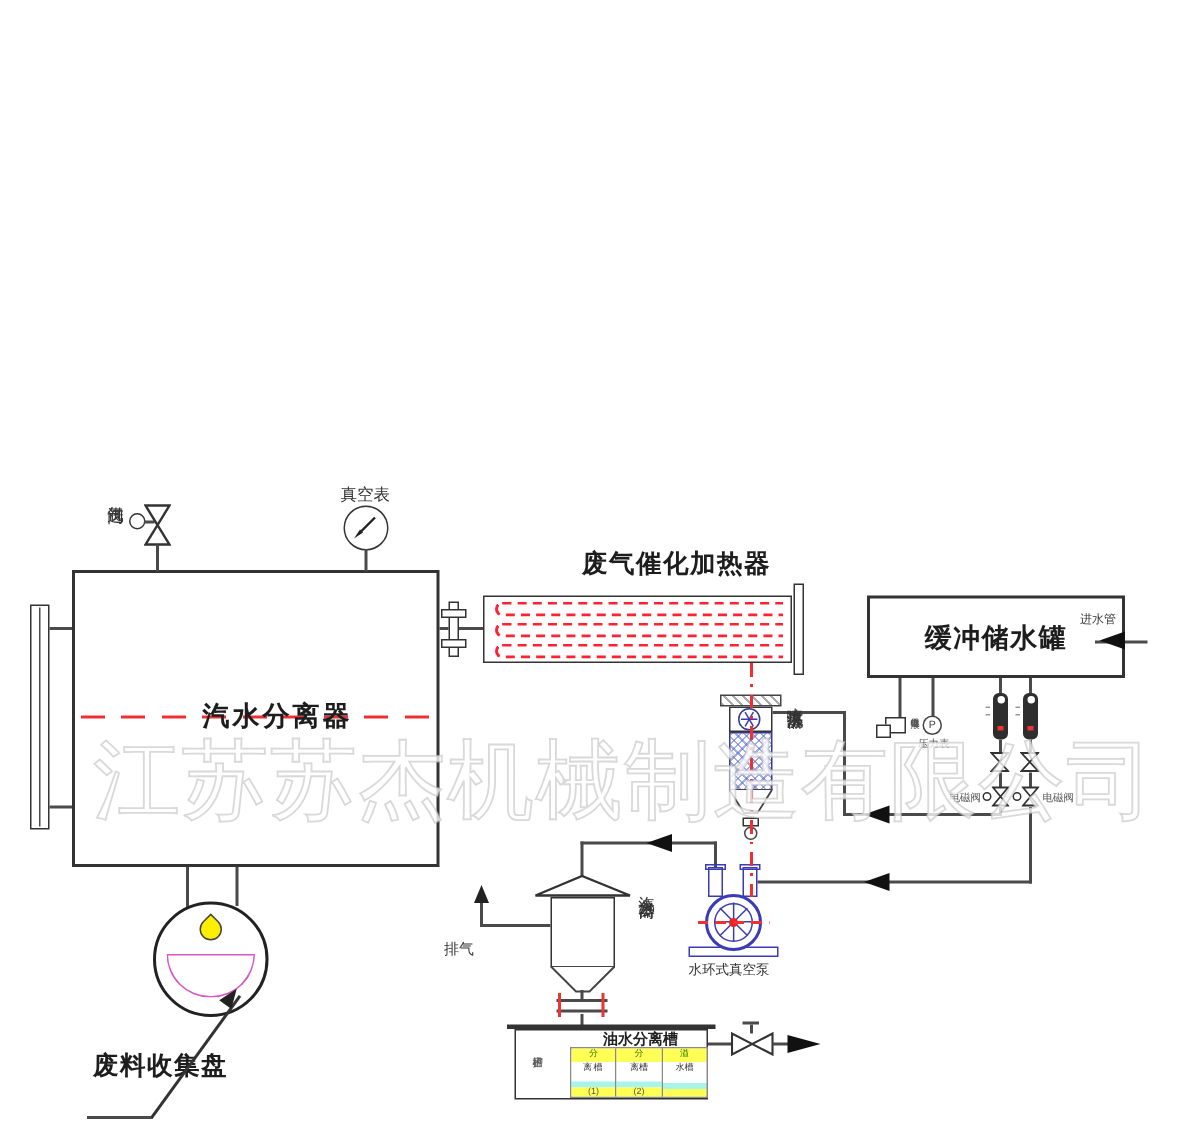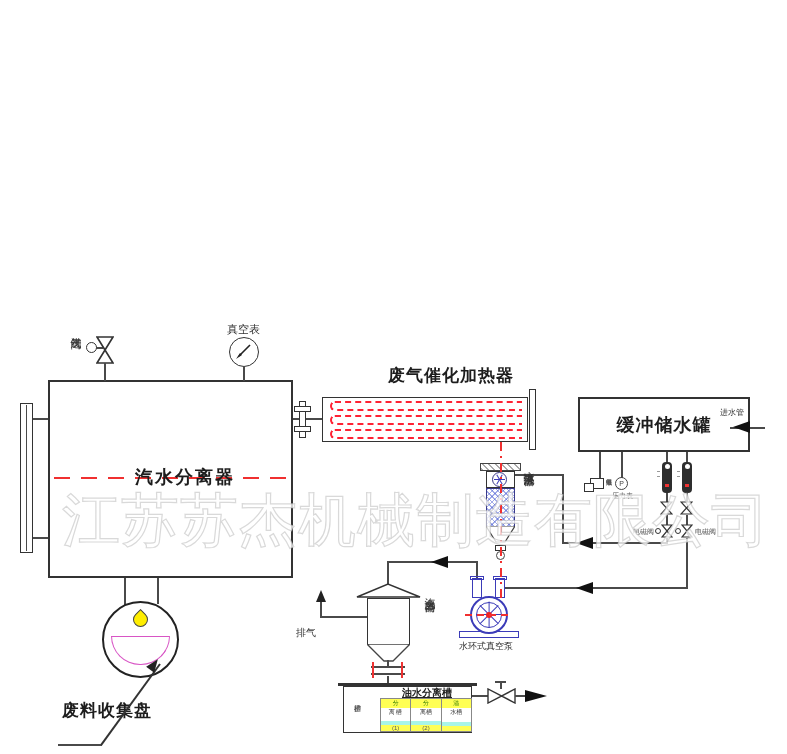--- a/index.html
+++ b/index.html
@@ -206,21 +206,21 @@
   <div class="vl" style="left:387px;top:676px;height:25px;"></div>
   <div class="lbl vtext" style="left:422px;top:589px;font-size:11px;color:#333;">汽水分离器</div>
 
   <div class="hl" style="left:320px;top:616px;width:47px;"></div>
   <div class="vl" style="left:320px;top:597px;height:20px;"></div>
   <div class="arr-u" style="left:316px;top:590px;"></div>
   <div class="lbl" style="left:296px;top:626px;font-size:10px;color:#333;">排气</div>
 
   <div class="hl" style="left:338px;top:683px;width:139px;height:3px;background:#333;"></div>
   <div class="box thin" style="left:343px;top:686px;width:129px;height:47px;"></div>
-  <div class="lbl" style="left:402px;top:686px;font-size:10px;font-weight:700;color:#222;z-index:10;text-decoration:underline;">油水分离槽</div>
+  <div class="lbl" style="left:402px;top:686px;font-size:10px;font-weight:700;color:#222;z-index:10;">油水分离槽</div>
   <div class="lbl vtext" style="left:352px;top:699px;font-size:7px;color:#555;letter-spacing:0;">扩容槽</div>
   <div class="abs" style="left:380px;top:698px;width:92px;height:34px;border:1px solid #888;box-sizing:border-box;display:flex;">
     <div class="cellcol">
       <div class="chead">分</div>
       <div class="cbody vtext" style="writing-mode:horizontal-tb;">离槽</div>
       <div class="ccyan"></div>
       <div class="cfoot">(1)</div>
     </div>
     <div class="cellcol">
       <div class="chead">分</div>

